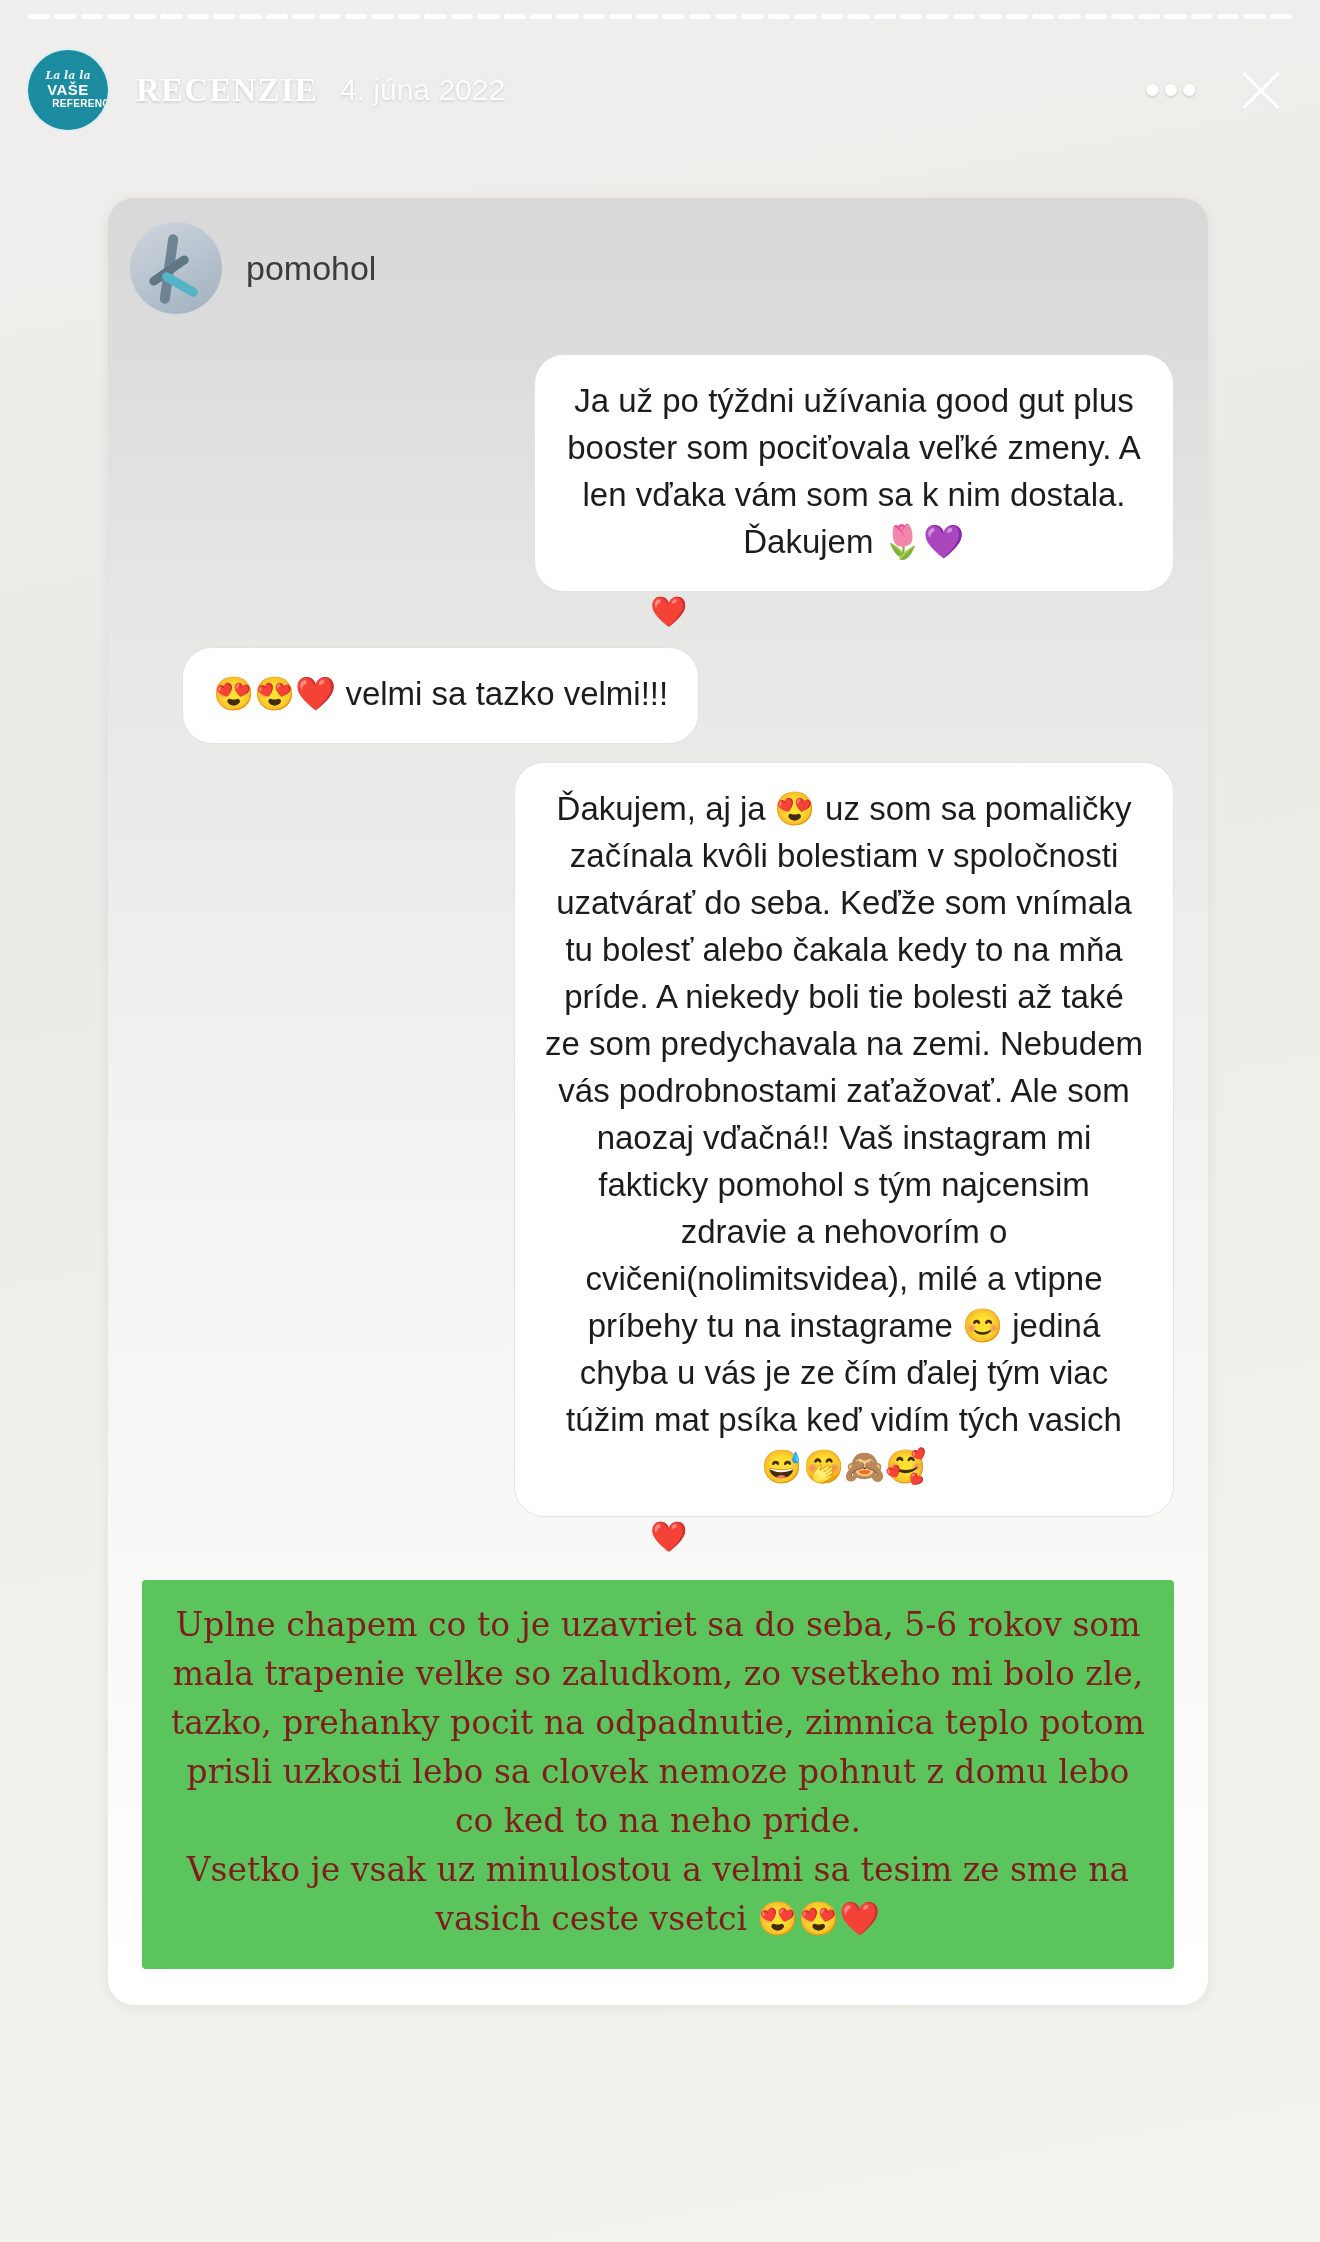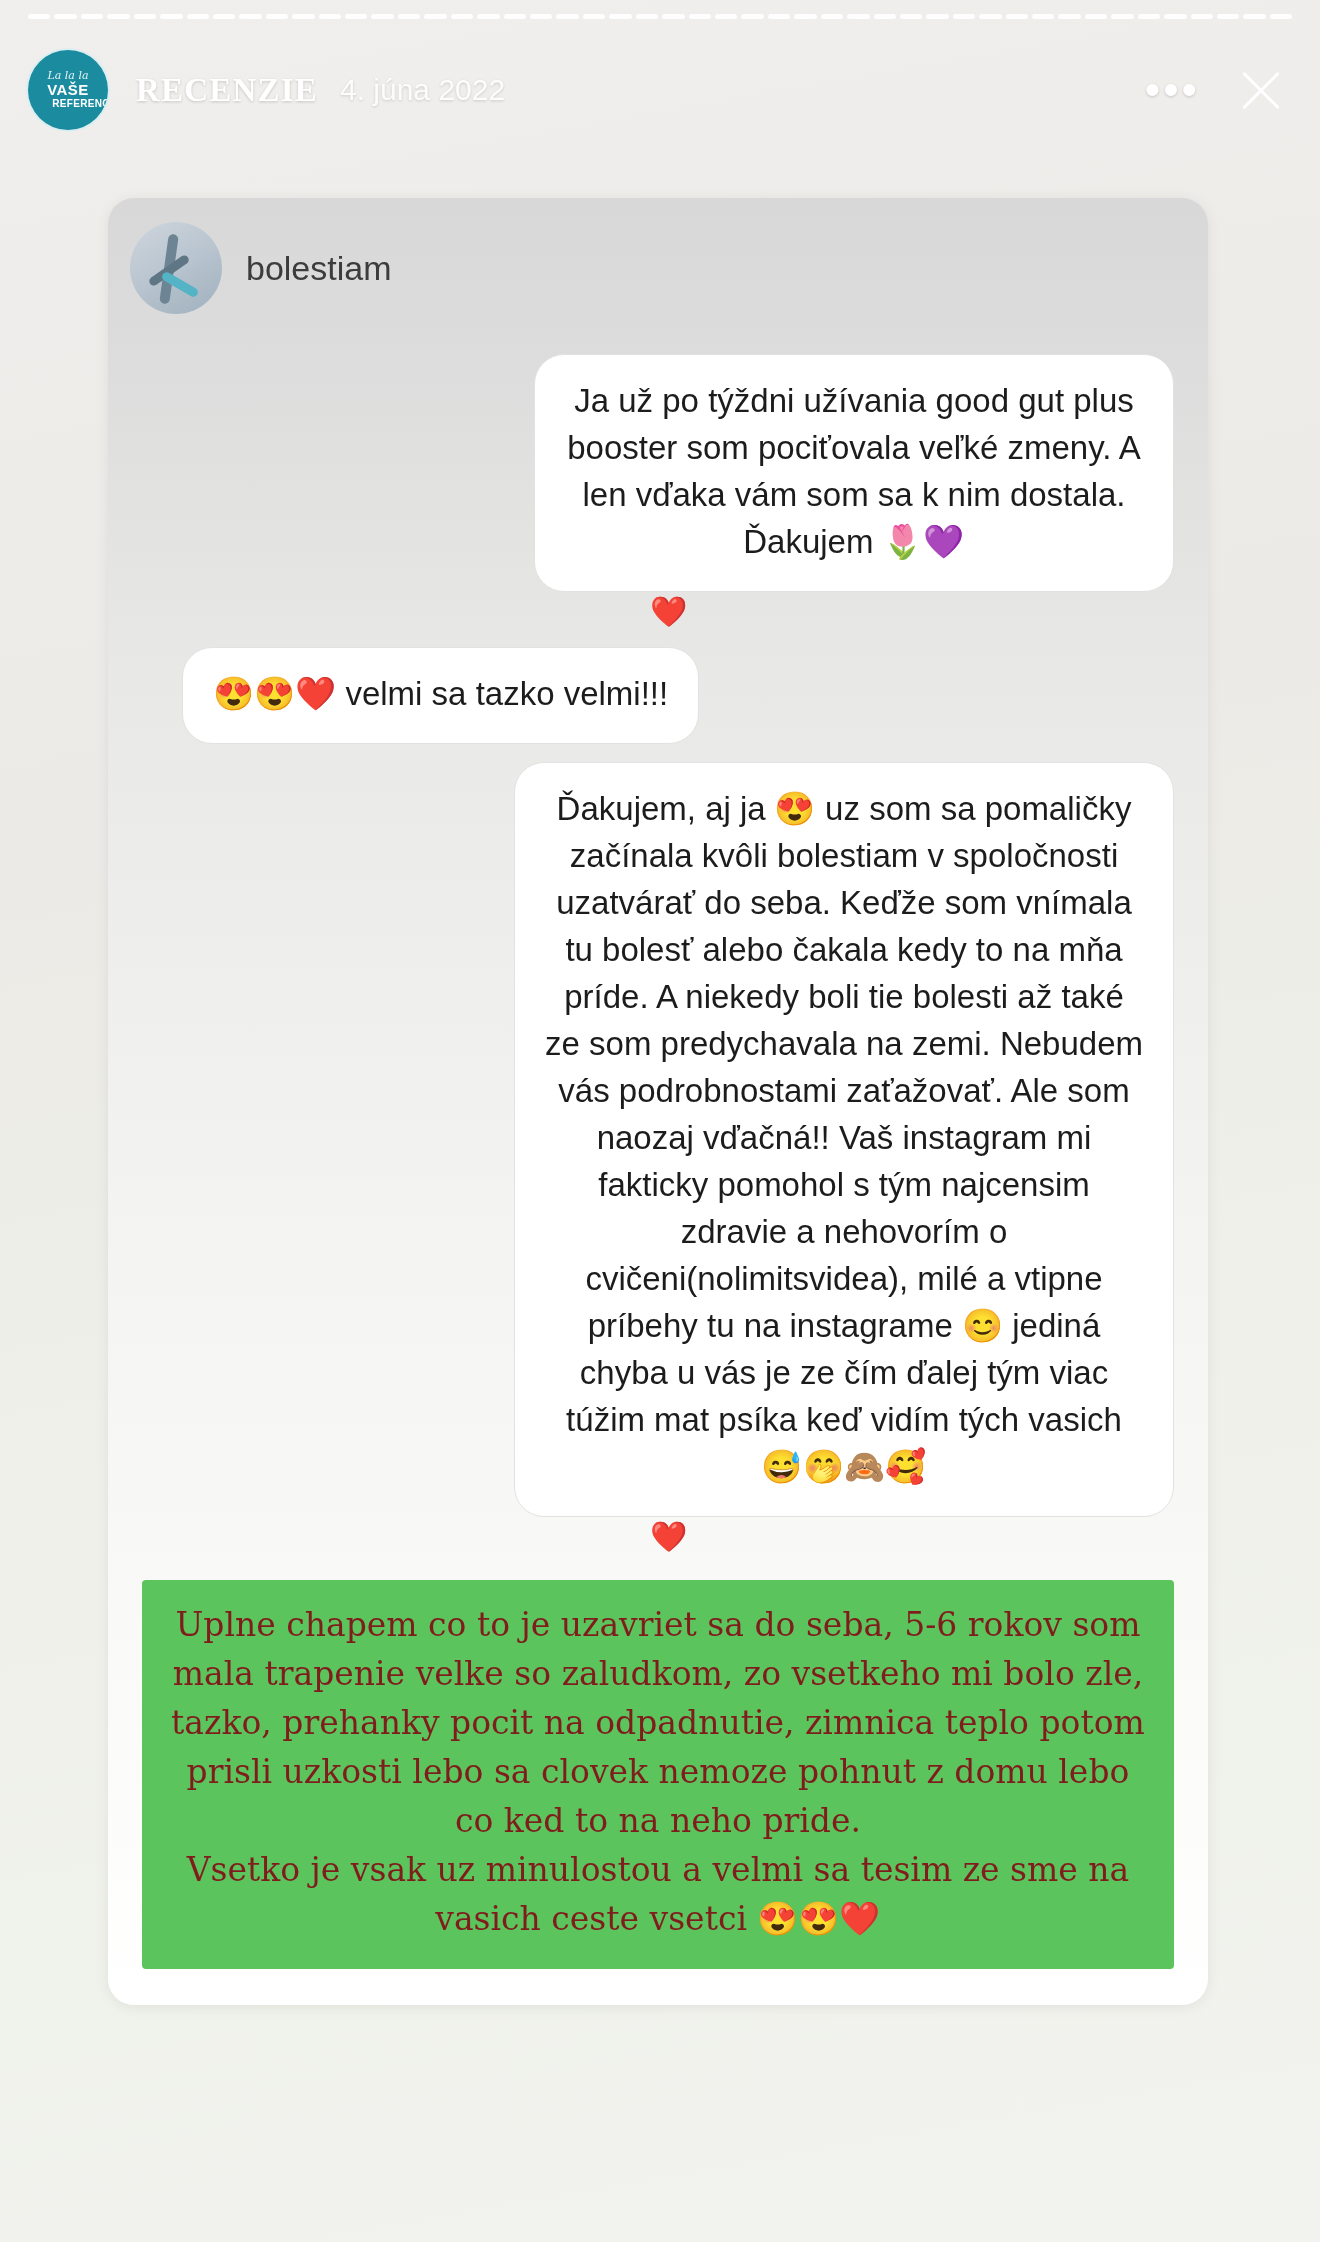--- a/index.html
+++ b/index.html
@@ -63,20 +63,21 @@
     box-sizing: border-box;
     overflow: hidden;
   }
   .avatar .av-script {
     font-family: "DejaVu Serif", serif;
     font-style: italic;
     font-size: 11px;
     line-height: 11px;
     opacity: 0.9;
     margin-bottom: 1px;
+    font-weight: bold;
   }
   .avatar .av-l1 {
     font-size: 15px;
     font-weight: bold;
     letter-spacing: 0.5px;
     line-height: 16px;
   }
   .avatar .av-l2 {
     font-size: 10px;
     font-weight: bold;
@@ -339,21 +340,21 @@
   </div>
 
   <div class="card">
 
     <div class="chat-head">
       <div class="chat-avatar">
         <div class="figure"></div>
         <div class="limb1"></div>
         <div class="limb2"></div>
       </div>
-      <div class="chat-name">bolestiam</div>
+      <div class="chat-name">pomohol</div>
     </div>
 
     <div class="msgs">
 
       <div class="row right">
         <div class="bubble">Ja už po týždni užívania good gut plus booster som pociťovala veľké zmeny. A len vďaka vám som sa k nim dostala. Ďakujem 🌷💜</div>
       </div>
       <div class="reaction">❤️</div>
 
       <div class="brandrow">

